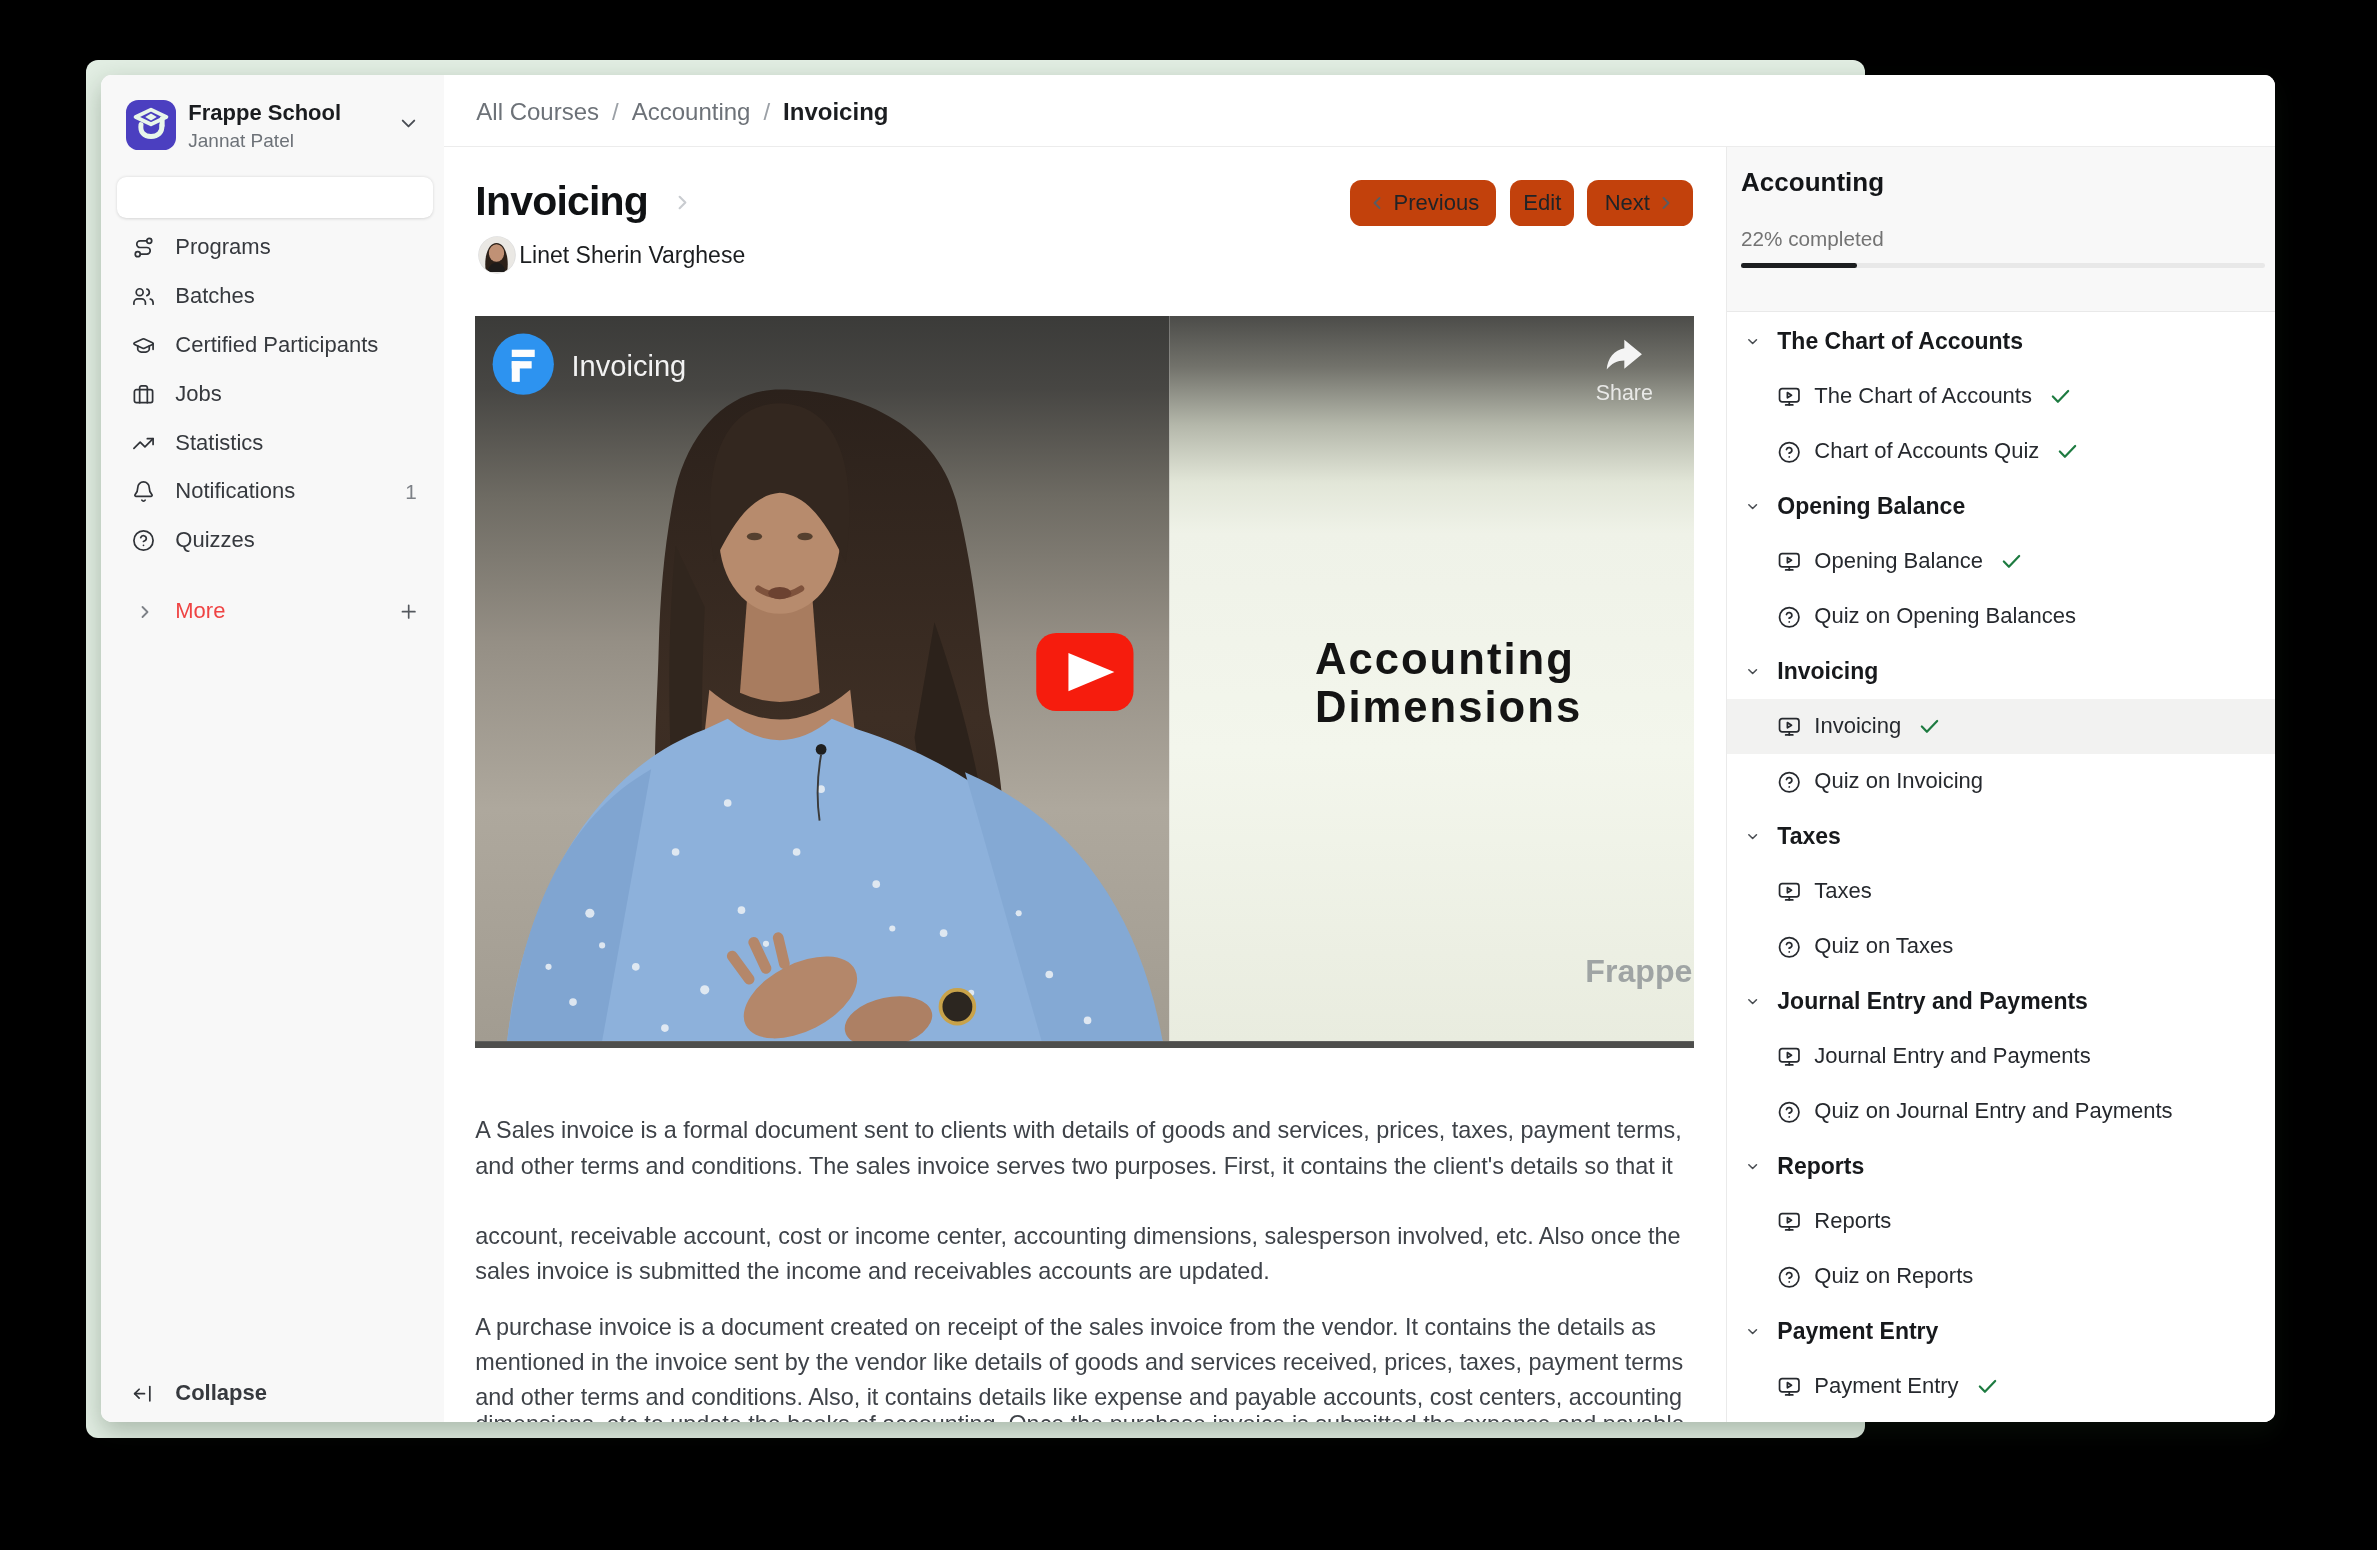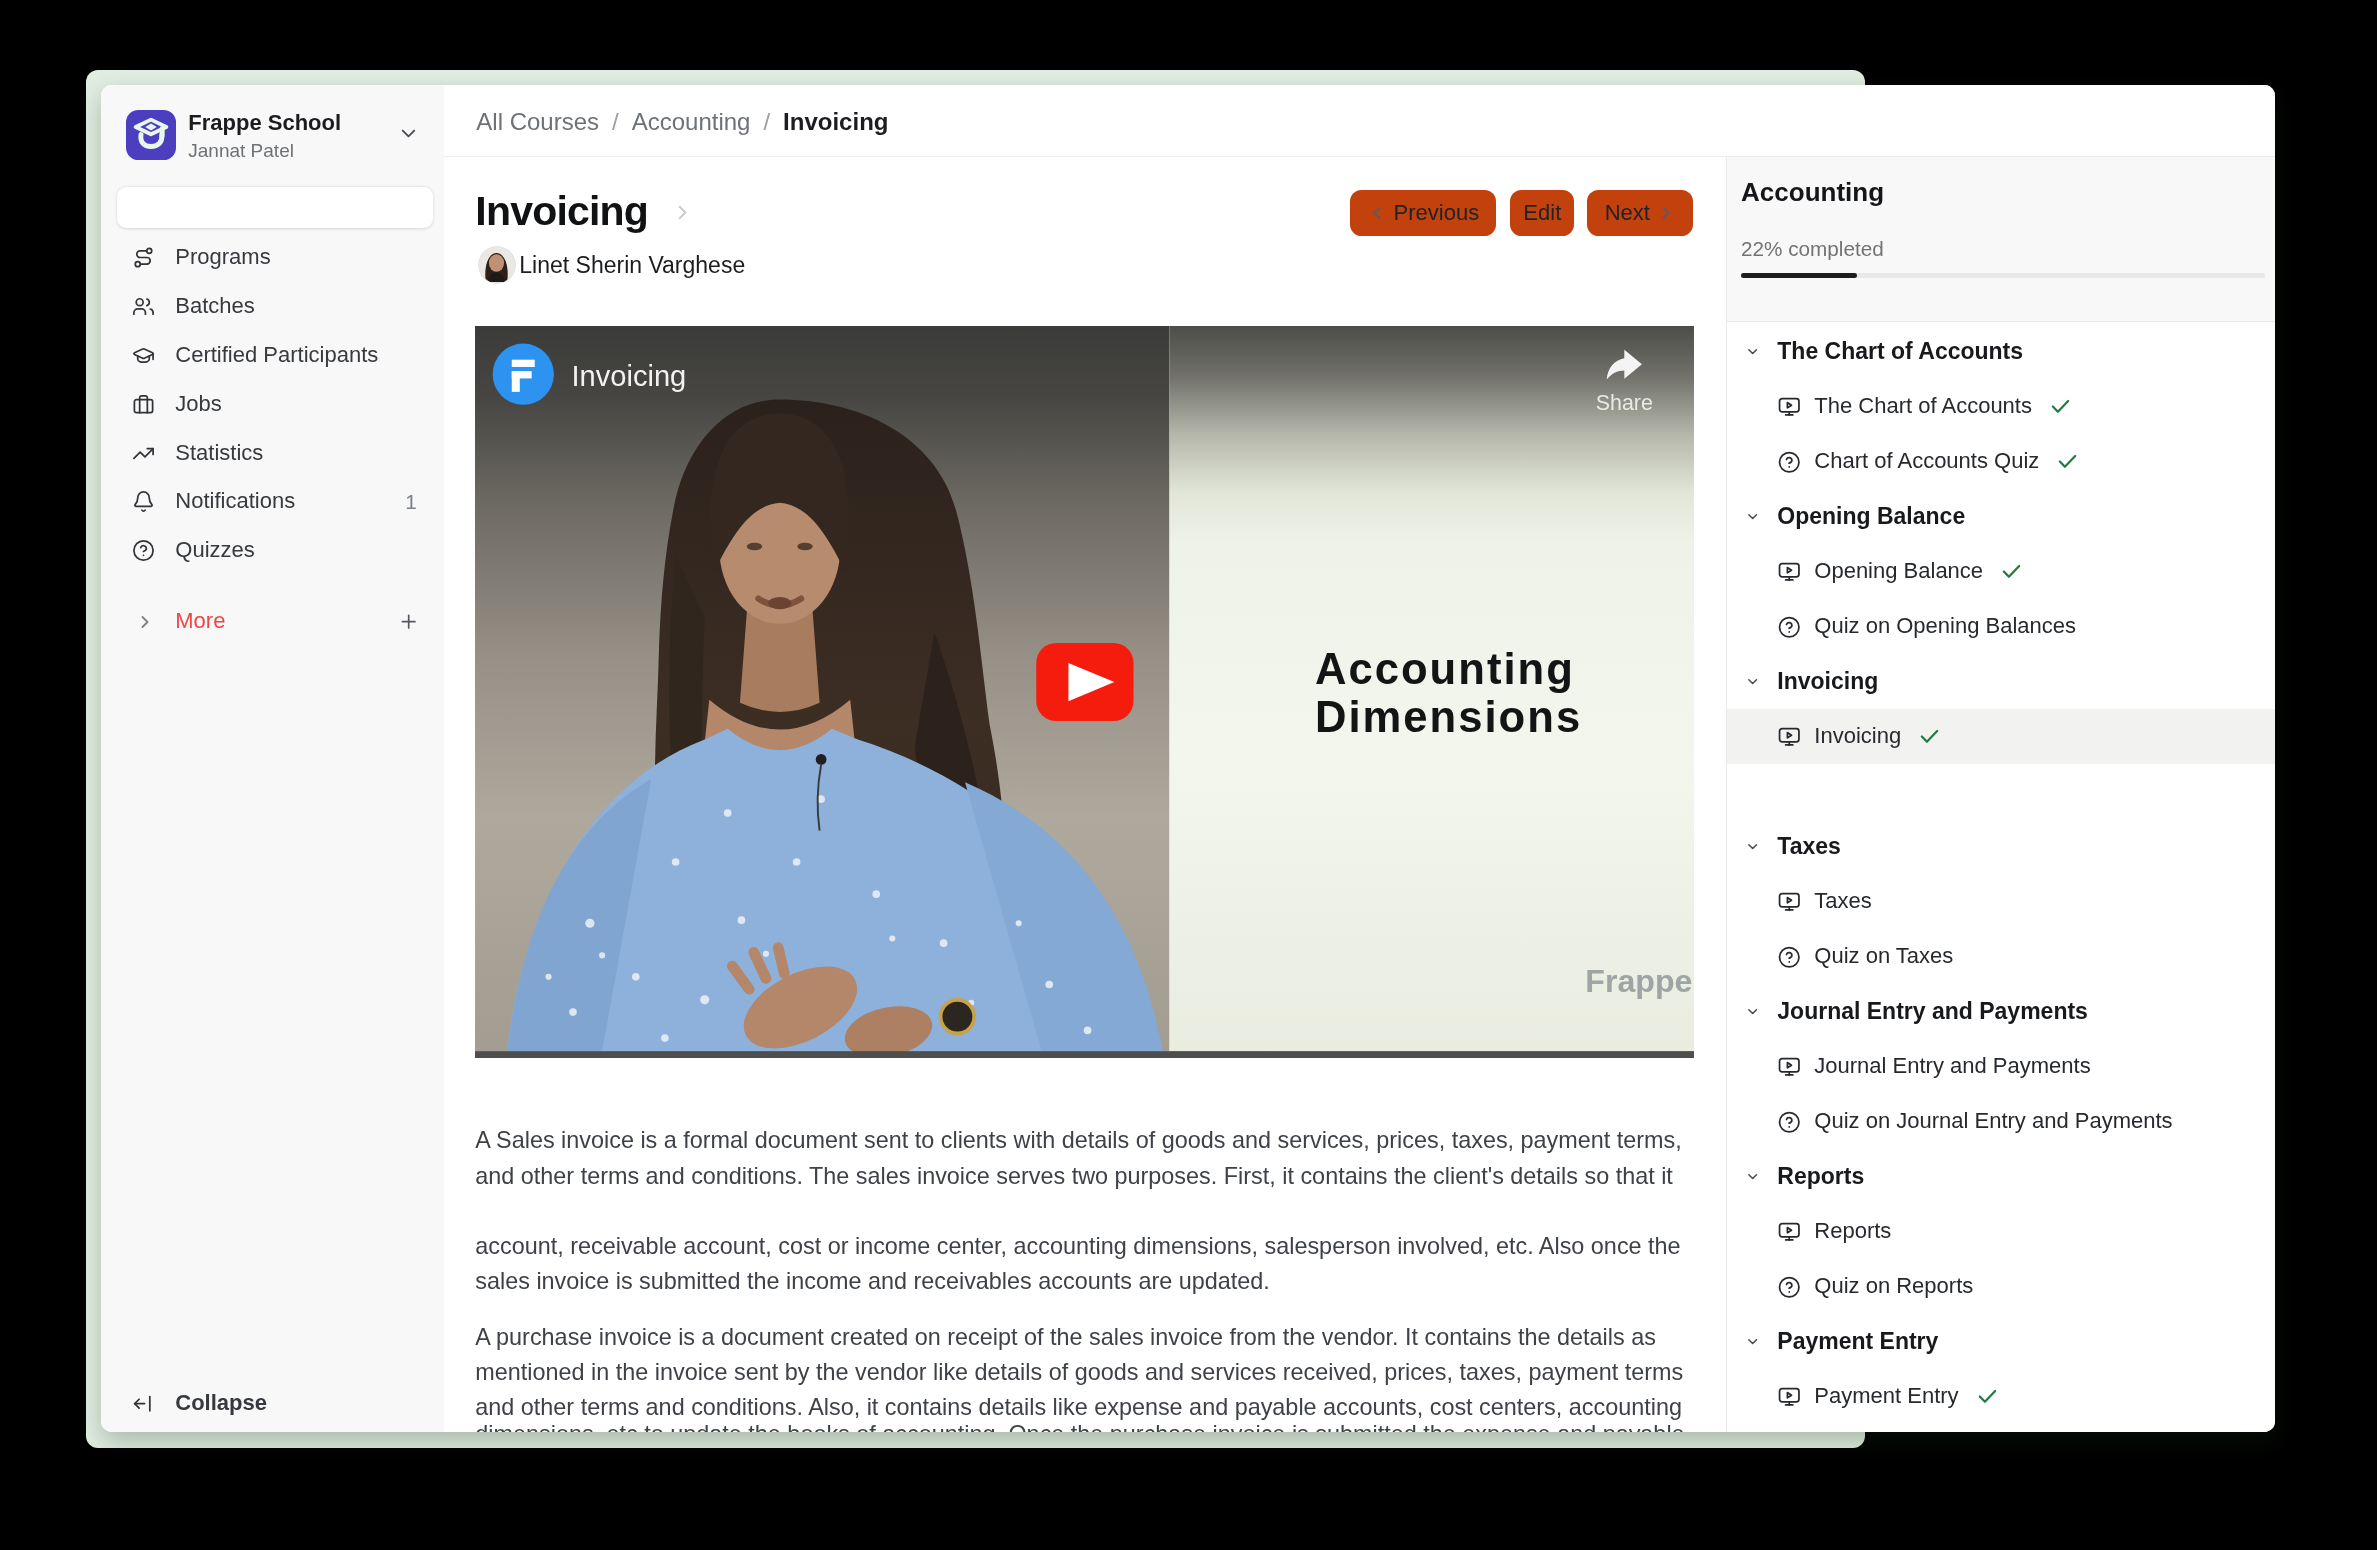--- a/index.html
+++ b/index.html
@@ -1,18 +1,18 @@
 <!DOCTYPE html>
 <html style="font-size:12.3px"><head>
 <meta charset="utf-8">
 <style>
   * { margin:0; padding:0; box-sizing:border-box; }
   html,body { width:2377px; height:1550px; background:#000; font-family:"Liberation Sans", sans-serif; overflow:hidden; }
   .abs { position:absolute; }
-  .frame { position:absolute; left:86px; top:70px; width:1779px; height:1378px; background:#e2eee3; border-radius:12px; }
+  .frame { position:absolute; left:86px; top:60px; width:1779px; height:1378px; background:#e2eee3; border-radius:12px; }
   .card { position:absolute; left:15.3px; top:15.3px; width:2174px; height:1347px; border-radius:10.7px; background:#fff; overflow:hidden; box-shadow:0 9.2px 26px rgba(25,45,25,.28); }
   
   .sidebar { position:absolute; left:0; top:0; width:343px; height:1347px; background:#f8f8f8; }
   .slogo { position:absolute; left:24.5px; top:24.5px; width:50px; height:50px; border-radius:12.3px; background:#4b3fc0; }
   .sname { position:absolute; left:87px; top:25px; font-size:22px; line-height:26px; font-weight:700; color:#1a1c1f; }
   .sowner { position:absolute; left:87px; top:54px; font-size:19px; line-height:23px; color:#6d7278; }
   .schev { position:absolute; left:296px; top:37px; }
   .pill { position:absolute; left:15.3px; top:102px; width:316px; height:41px; background:#fff; border-radius:9.2px; box-shadow:0 0.8px 3.1px rgba(0,0,0,.14); }
   .mrow { position:absolute; left:0; width:343px; height:49px; }
   .mrow .ic { position:absolute; left:31px; top:50%; margin-top:-11.5px; width:23px; height:23px; }
@@ -382,20 +382,30 @@
             <path d="M8.5 19.5h7"></path>
             <path d="M10.2 7.4 14.2 10 10.2 12.6Z"></path>
           </svg>
           <div class="itx">
             <span>Invoicing</span>
             <svg width="23" height="23" viewBox="0 0 24 24" fill="none" stroke="#1e7b41" stroke-width="2.3" stroke-linecap="round" stroke-linejoin="round">
               <path d="M4 12.5 9.3 18 20 6.8"></path>
             </svg>
           </div>
         </div>
+    <div class="orow" style="top:607px;">
+          <svg class="iic" viewBox="0 0 24 24" fill="none" stroke="#26292e" stroke-width="1.7" stroke-linecap="round" stroke-linejoin="round">
+            <circle cx="12" cy="12" r="9.5"></circle>
+            <path d="M9.3 9.3a2.7 2.7 0 0 1 5.25.9c0 1.8-2.7 2.7-2.7 2.7"></path>
+            <path d="M12 16.6h.01"></path>
+          </svg>
+          <div class="itx">
+            <span>Quiz on Invoicing</span>
+          </div>
+        </div>
     <div class="orow" style="top:662px;">
           <svg class="chv" width="15.3" height="15.3" viewBox="0 0 24 24" fill="none" stroke="#494d52" stroke-width="2.4" stroke-linecap="round" stroke-linejoin="round">
             <path d="m6 9 6 6 6-6"></path>
           </svg>
           <div class="sect">Taxes</div>
         </div>
     <div class="orow" style="top:717px;">
           <svg class="iic" viewBox="0 0 24 24" fill="none" stroke="#26292e" stroke-width="1.7" stroke-linecap="round" stroke-linejoin="round">
             <rect x="2.5" y="3.5" width="19" height="13" rx="2.5"></rect>
             <path d="M12 16.5v3"></path>

